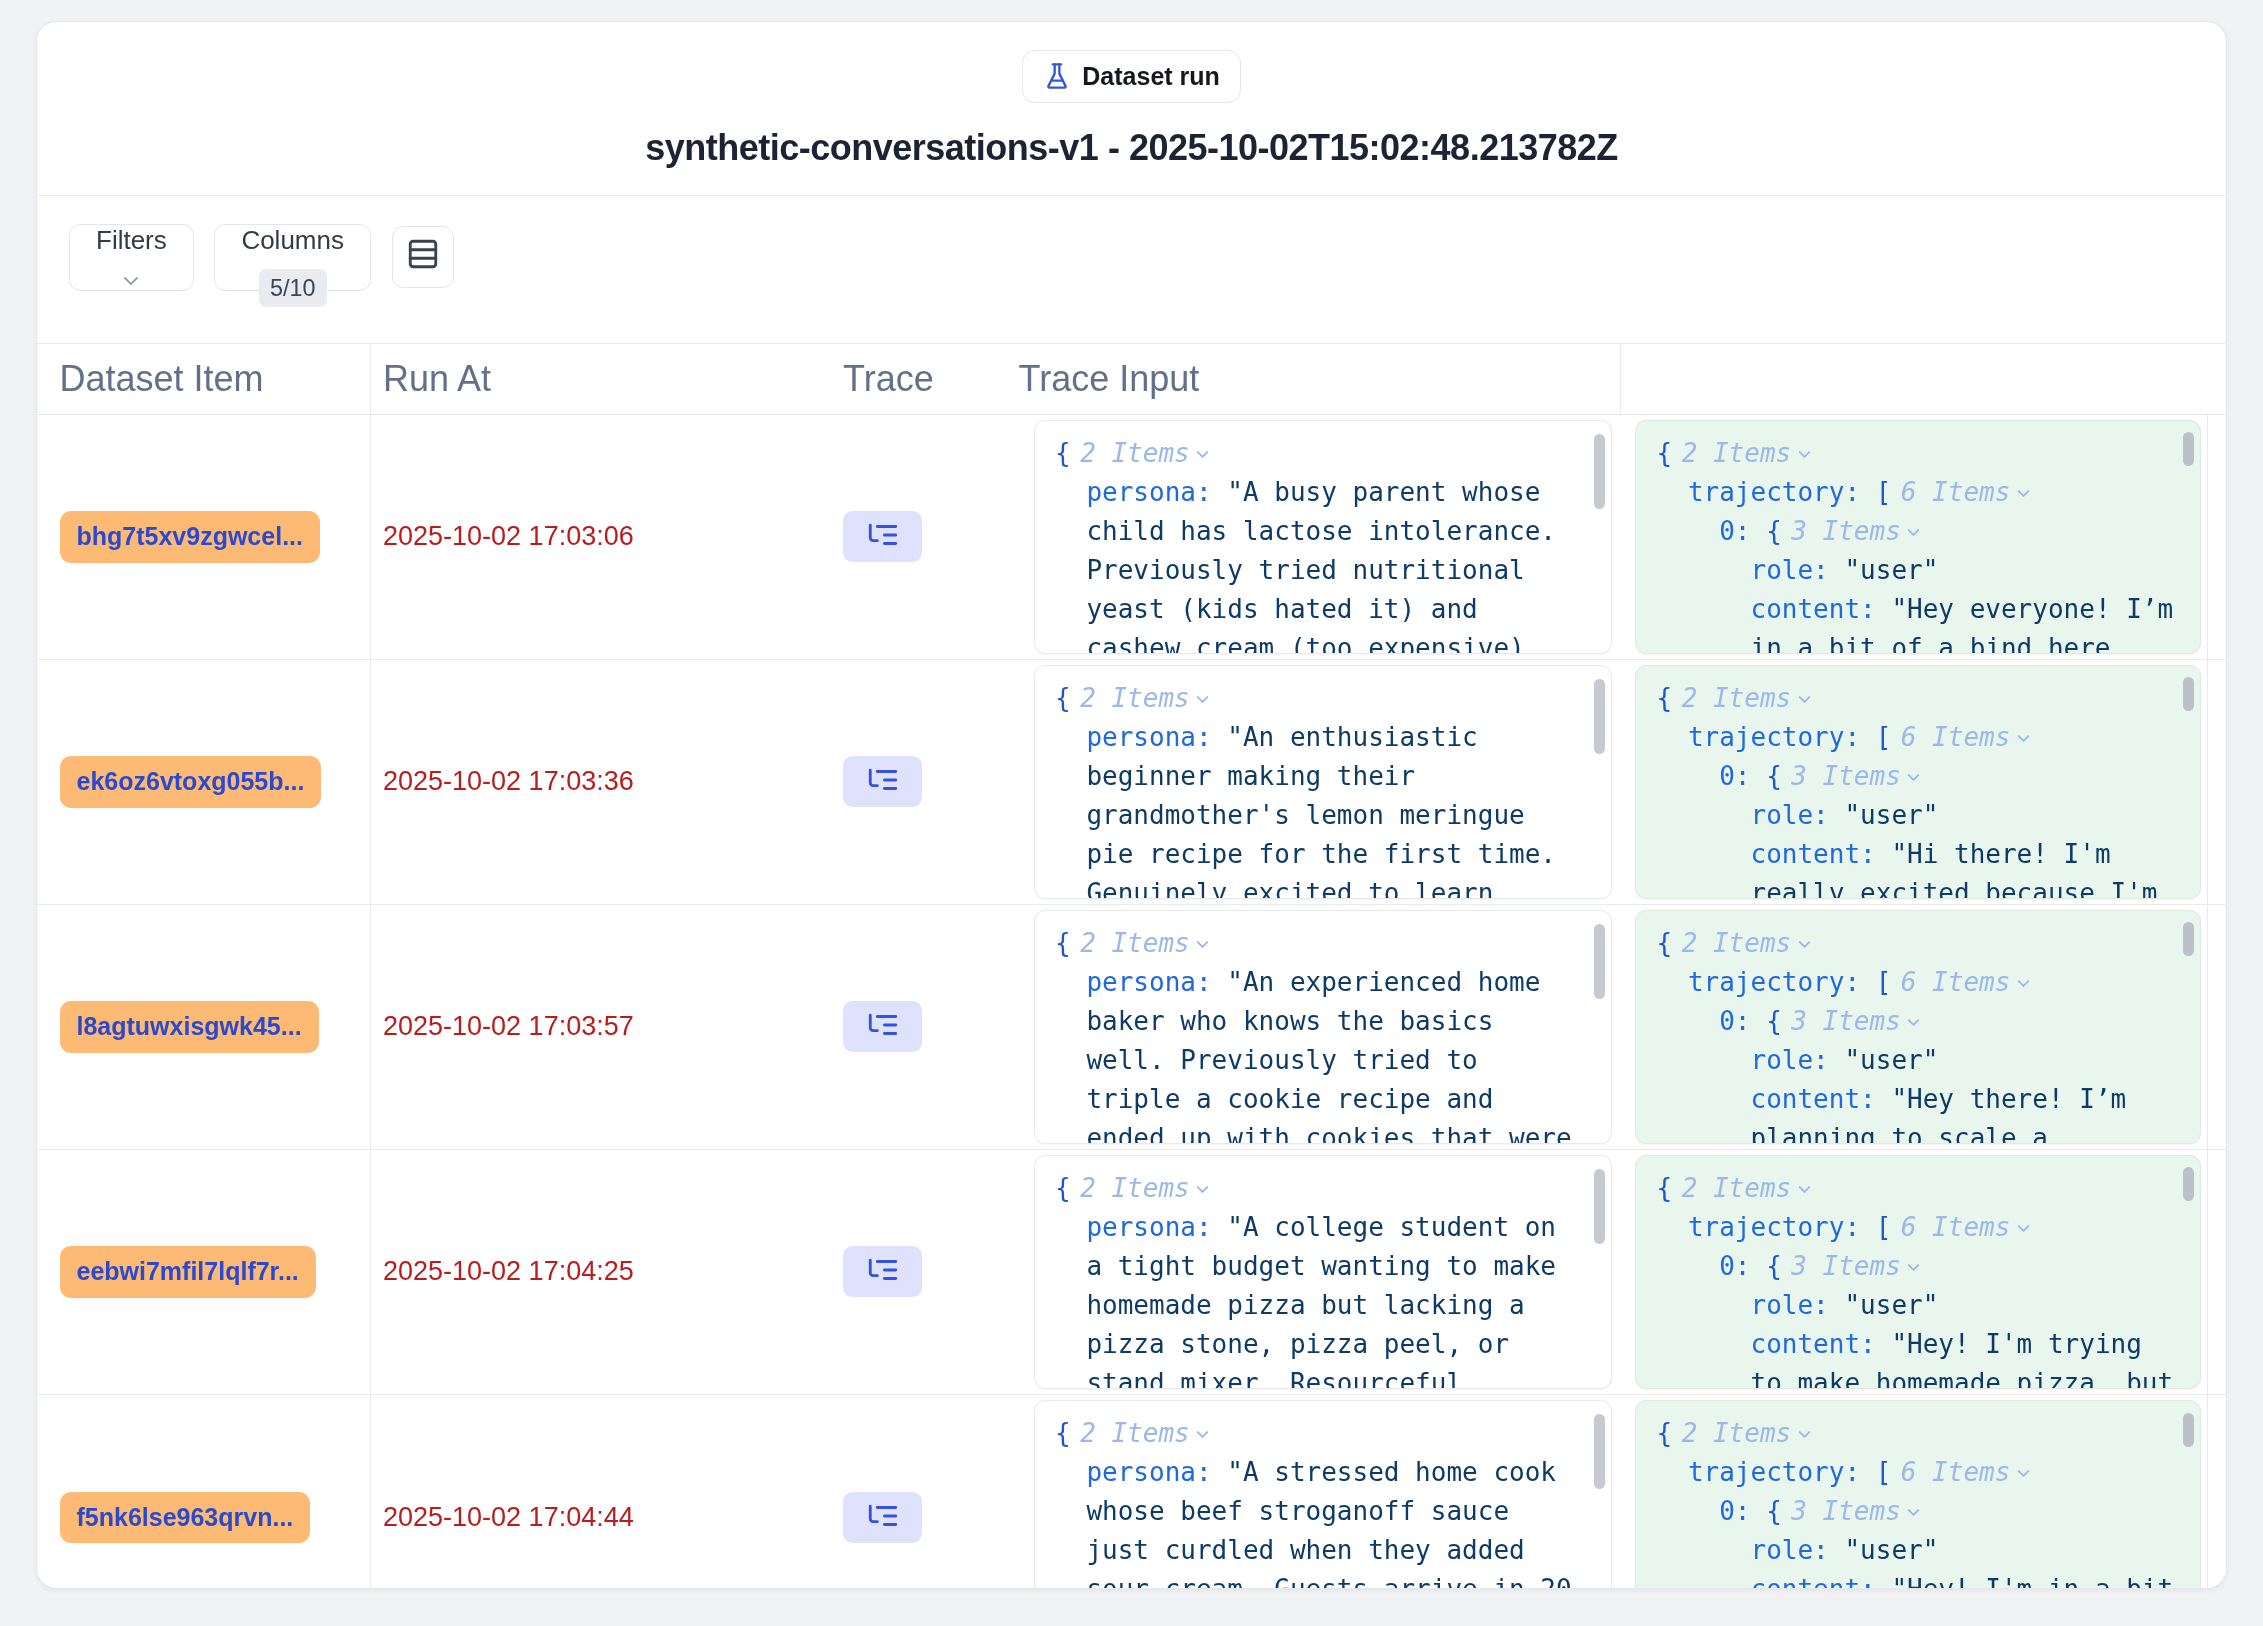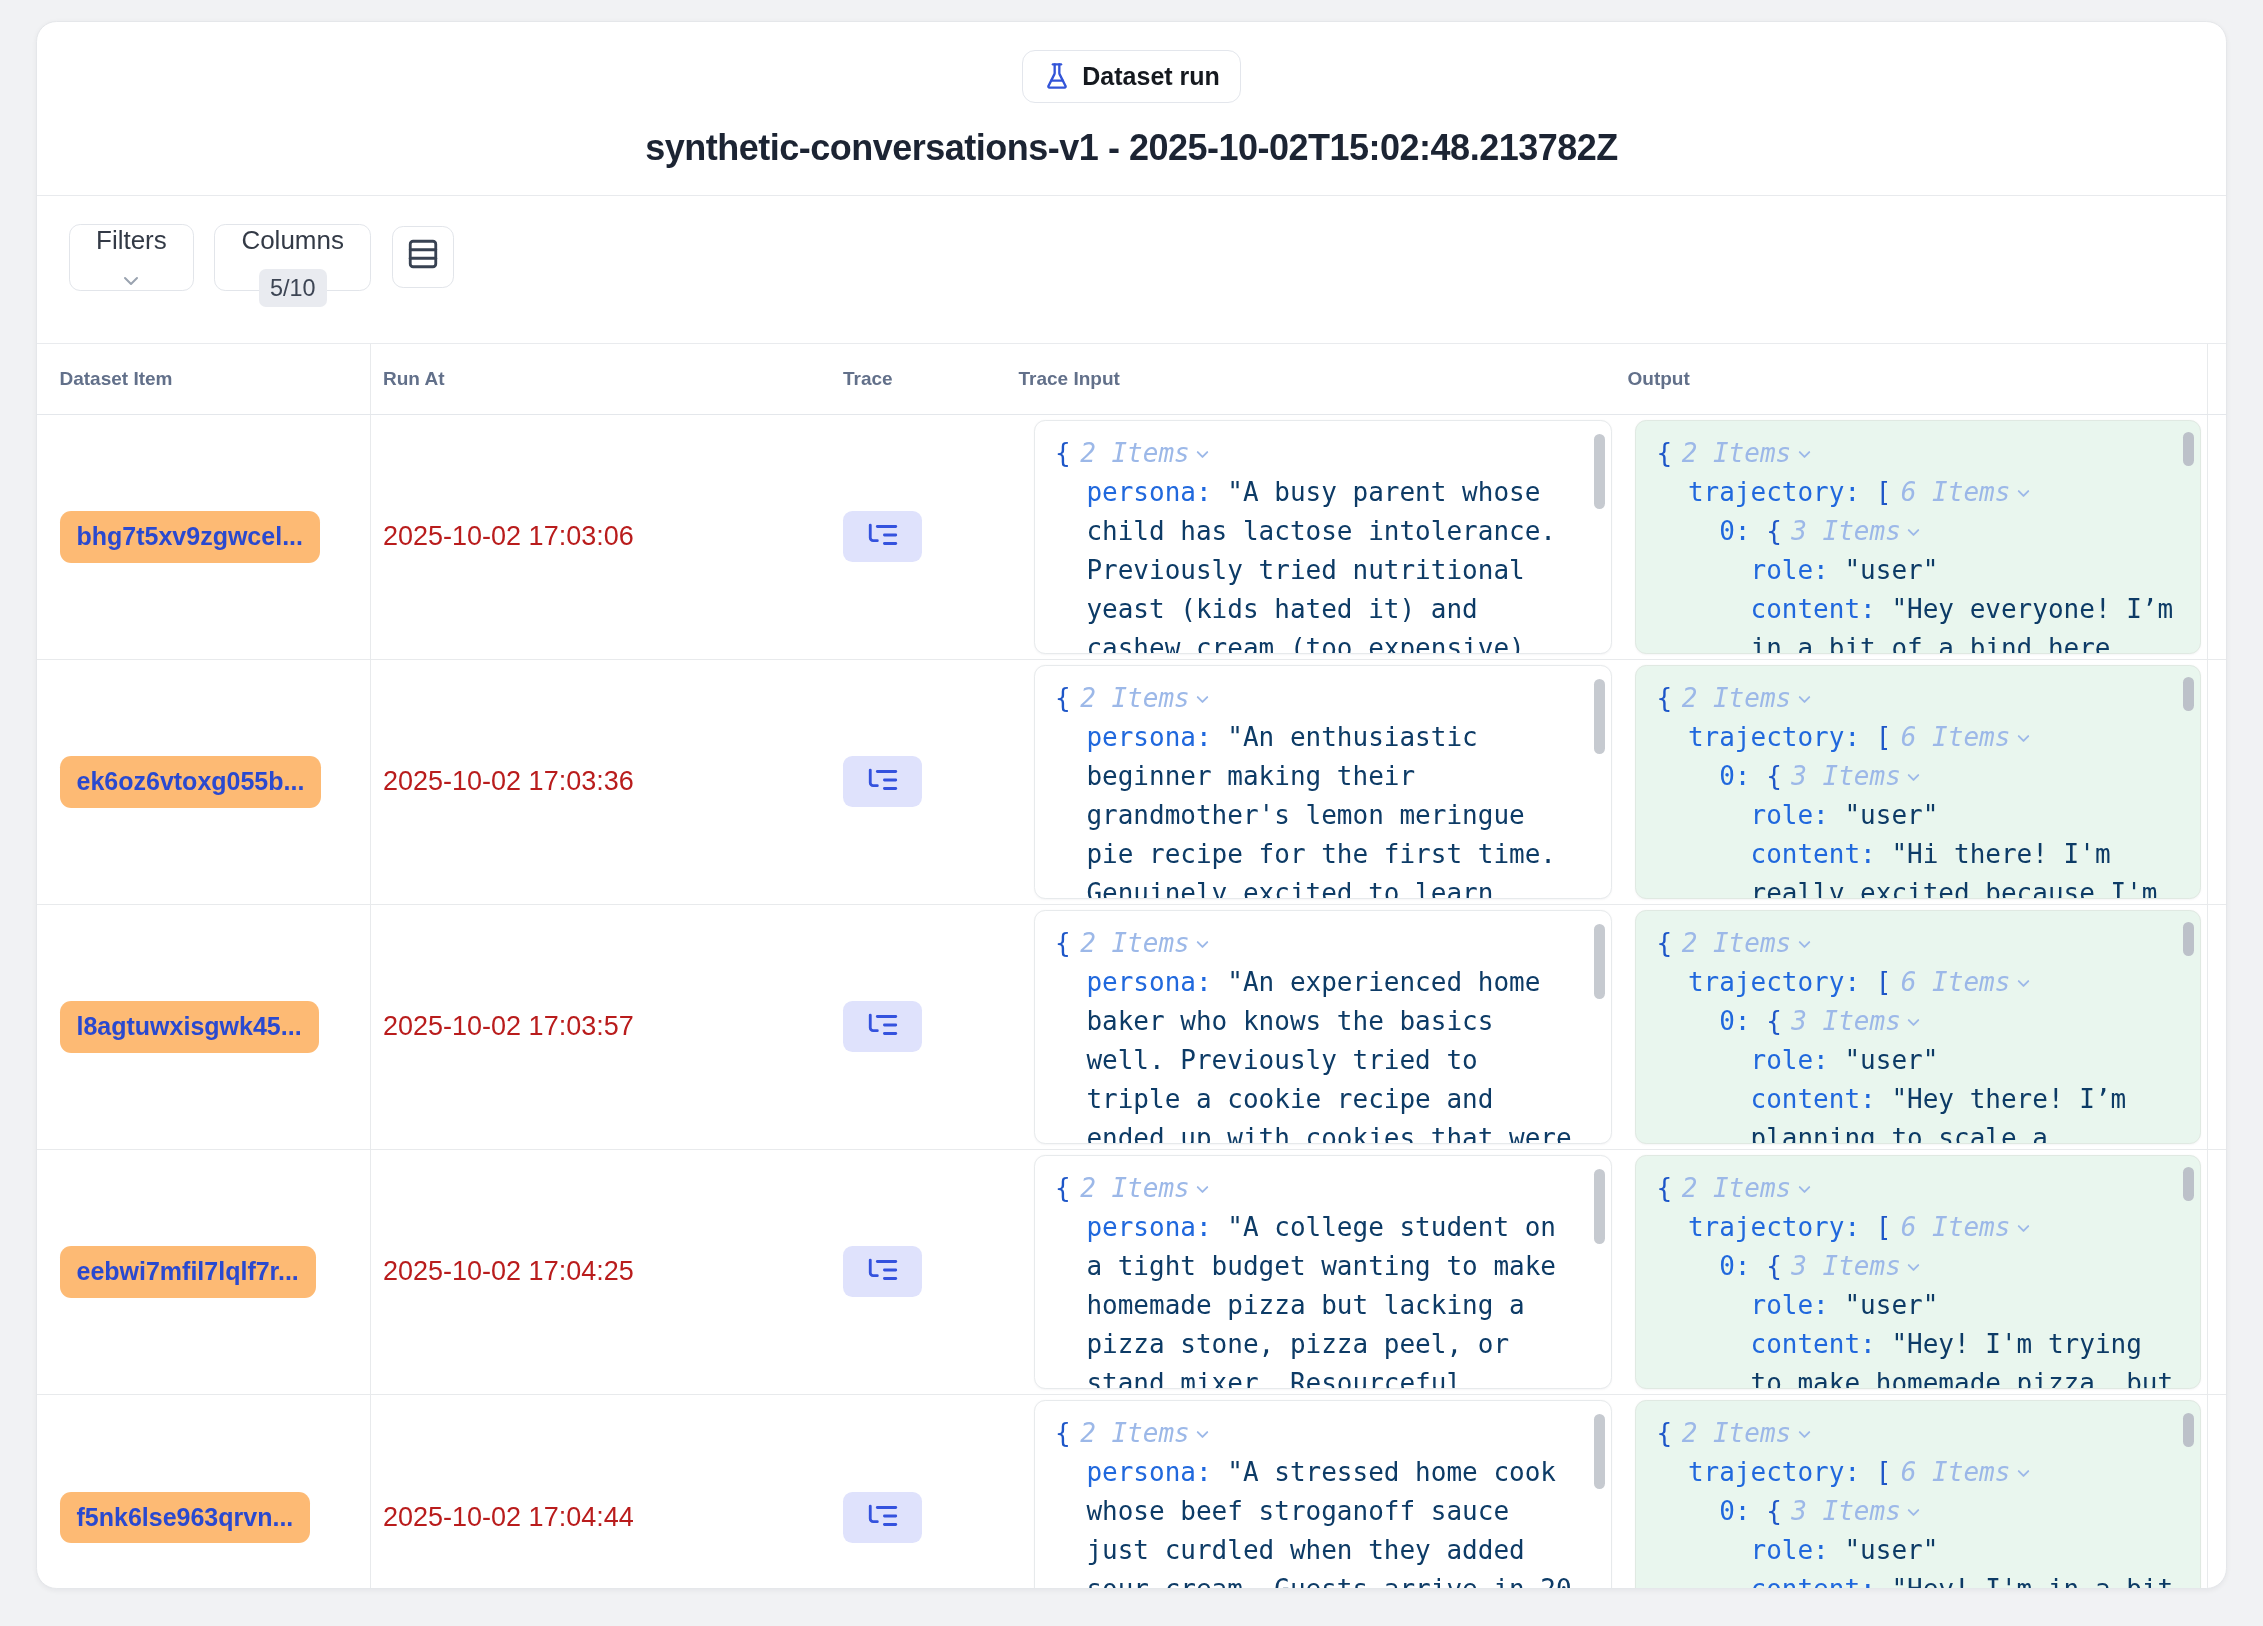--- a/index.html
+++ b/index.html
@@ -29,21 +29,21 @@
     border:0.9px solid #e2e5ea; border-radius:11.2px; background:#fff;
     padding:0 26px; font-size:26px; font-weight:500; color:#333a46; cursor:pointer;flex-direction:column;
   }
   .btn .count-badge { background:#e9ebf0; border-radius:7px; padding:5.6px 11.2px; font-size:23.4px; font-weight:500; color:#3d4554; }
   .icon-btn { width:62px; height:62px; padding:0; justify-content:center; }
 
   
   .table { border-top:0.9px solid #e9ebee; }
   .trow { display:grid; grid-template-columns:334px 457px 183px 609px 587px 20.6px; }
   .thead { height:71px; border-bottom:0.9px solid #e4e7eb; }
-  .thead .cell { display:flex; align-items:center; font-size:19px; font-weight:700; color:#62708a; }
+  .thead .cell { display:flex; align-items:center; font-size:36px; font-weight:400; color:#62708a; }
   .cell { min-width:0; }
   .c-item   { padding-left:22.5px; border-right:0.9px solid #e8eaec; }
   .c-runat  { padding-left:12px; }
   .c-trace  { padding-left:15px; }
   .c-input  { padding-left:7.5px; }
   .c-output { padding-left:7.5px; }
   .c-gutter { border-left:0.9px solid #e8eaec; }
 
   .tbody .trow { height:245px; border-bottom:0.9px solid #e8eaec; }
   .tbody .trow:last-child { border-bottom:none; }
@@ -129,21 +129,20 @@
       </span>
     </button>
   </div>
 
   <div class="table">
     <div class="trow thead">
       <div class="cell c-item">Dataset Item</div>
       <div class="cell c-runat">Run At</div>
       <div class="cell c-trace">Trace</div>
       <div class="cell c-input">Trace Input</div>
-      <div class="cell c-output">Output</div>
       <div class="cell c-gutter"></div>
     </div>
 
     <div class="tbody">
 
         <div class="trow">
           <div class="cell c-item">
             <span class="id-badge">bhg7t5xv9zgwcel...</span>
           </div>
           <div class="cell c-runat">

